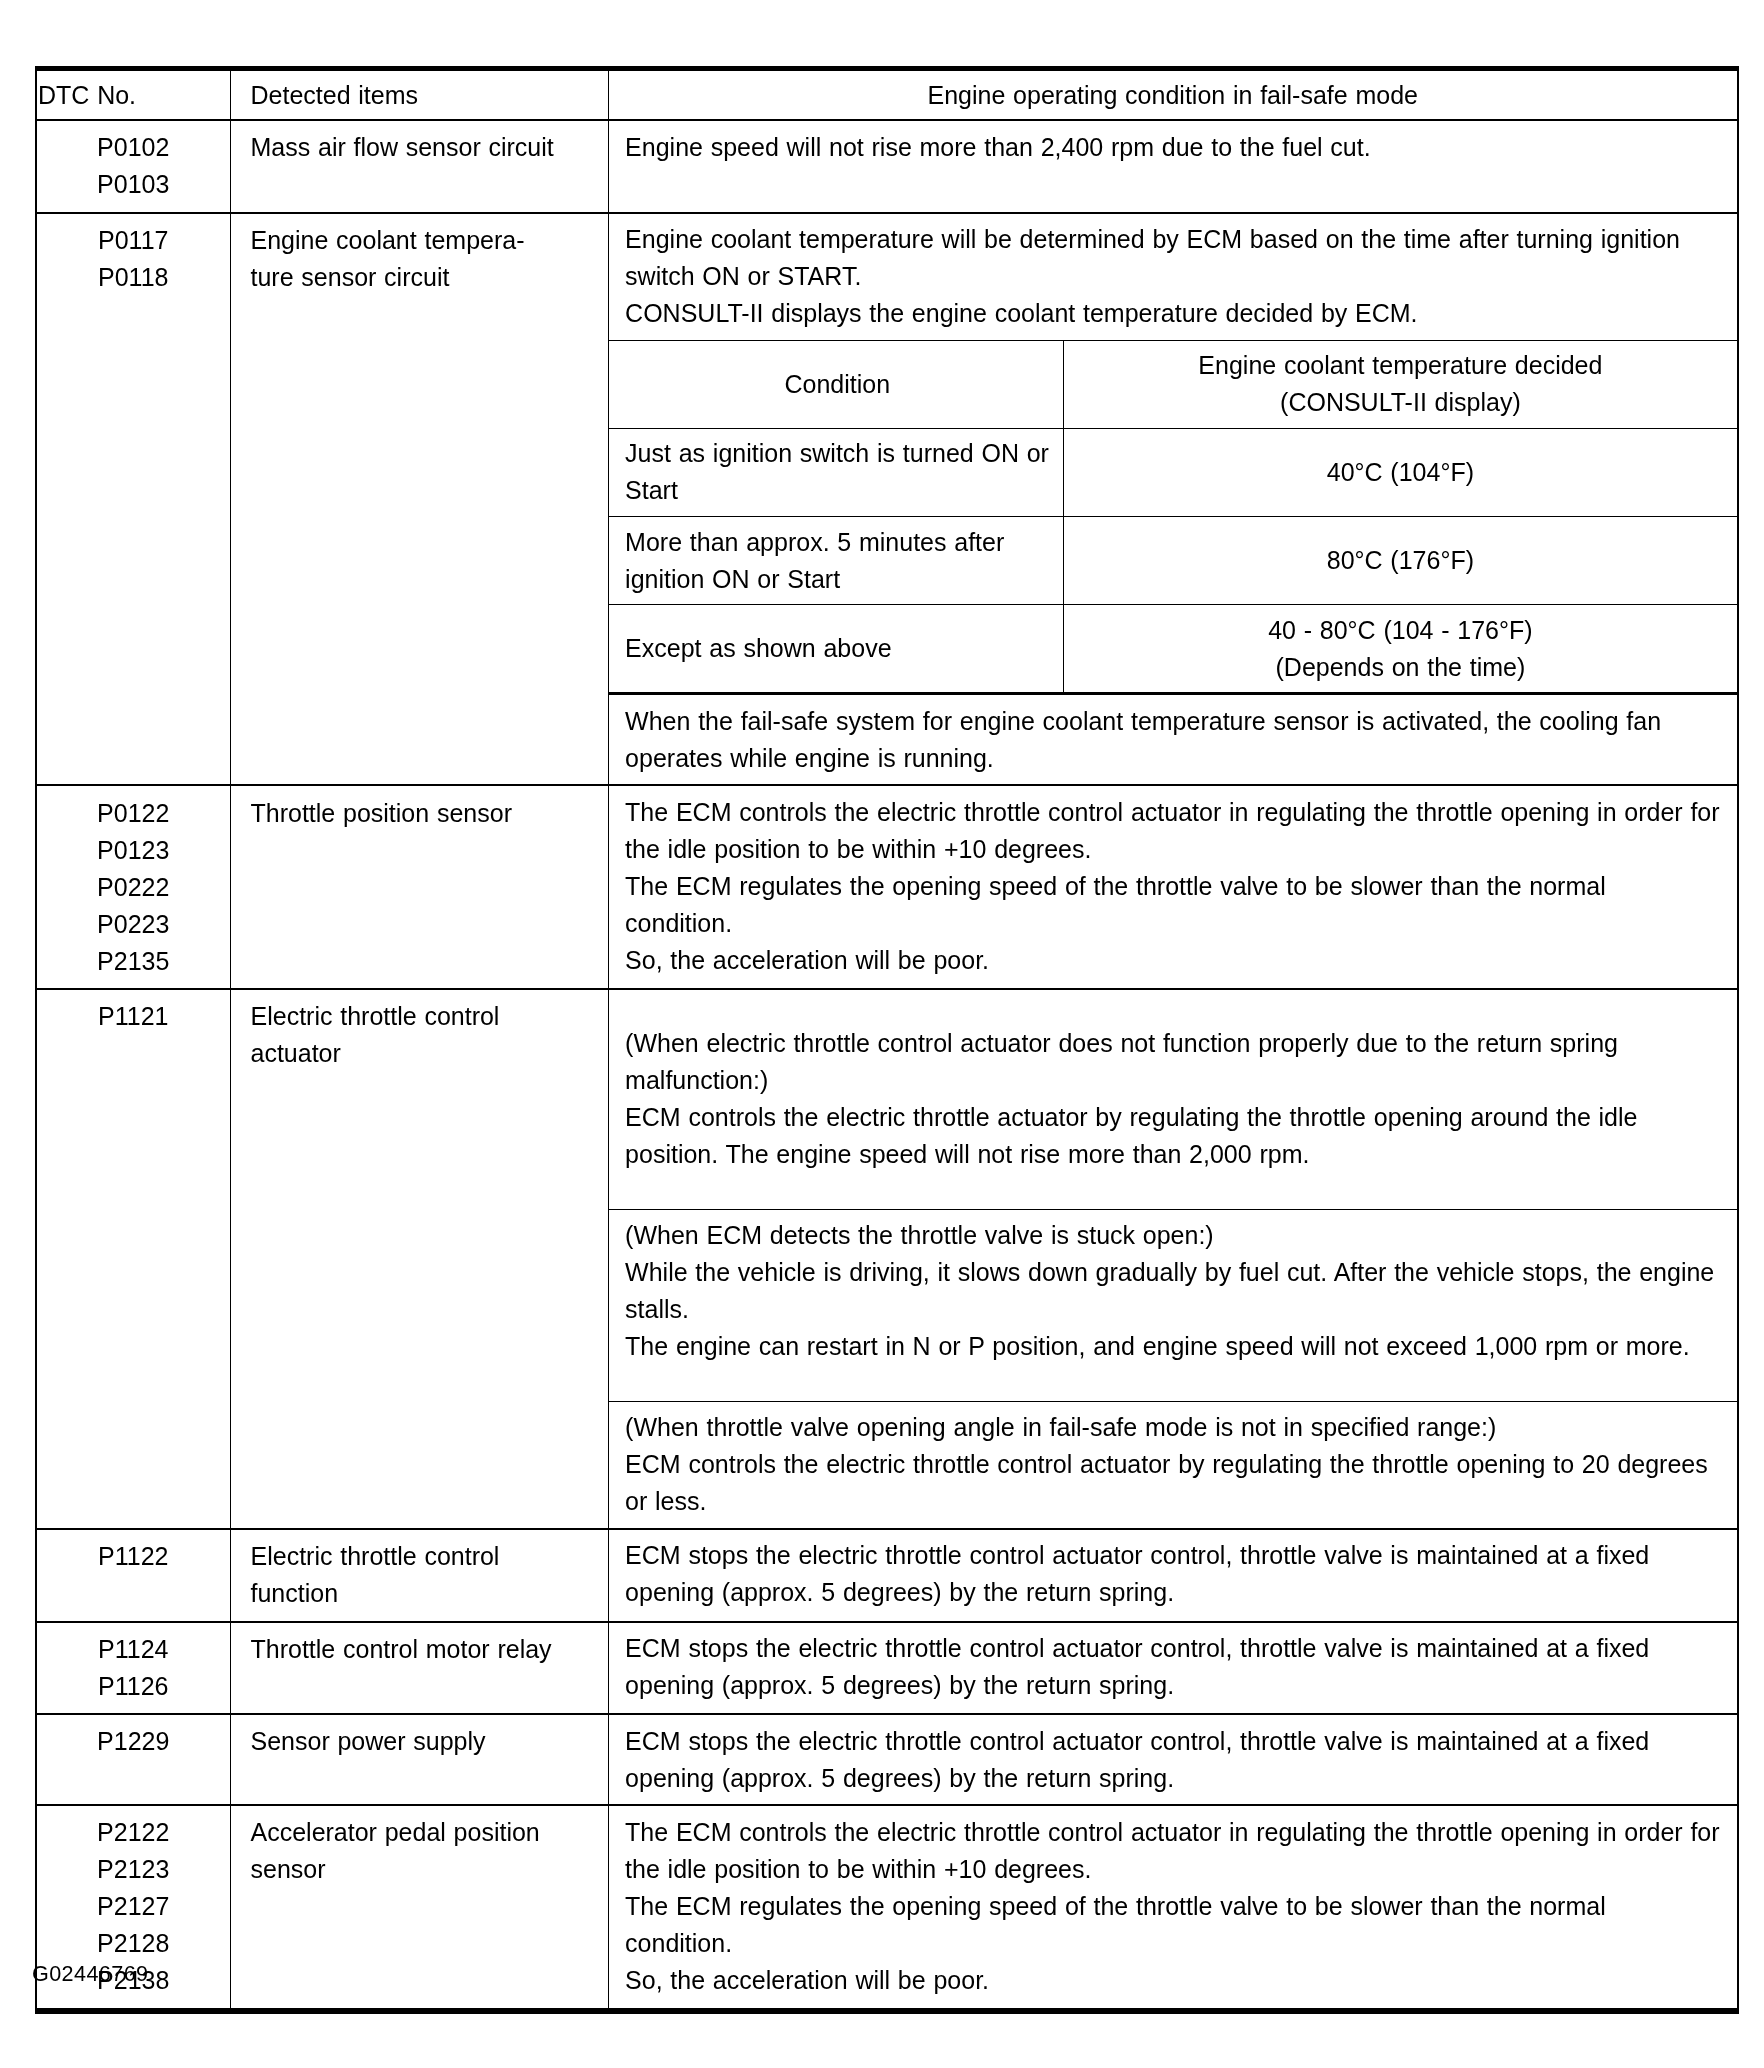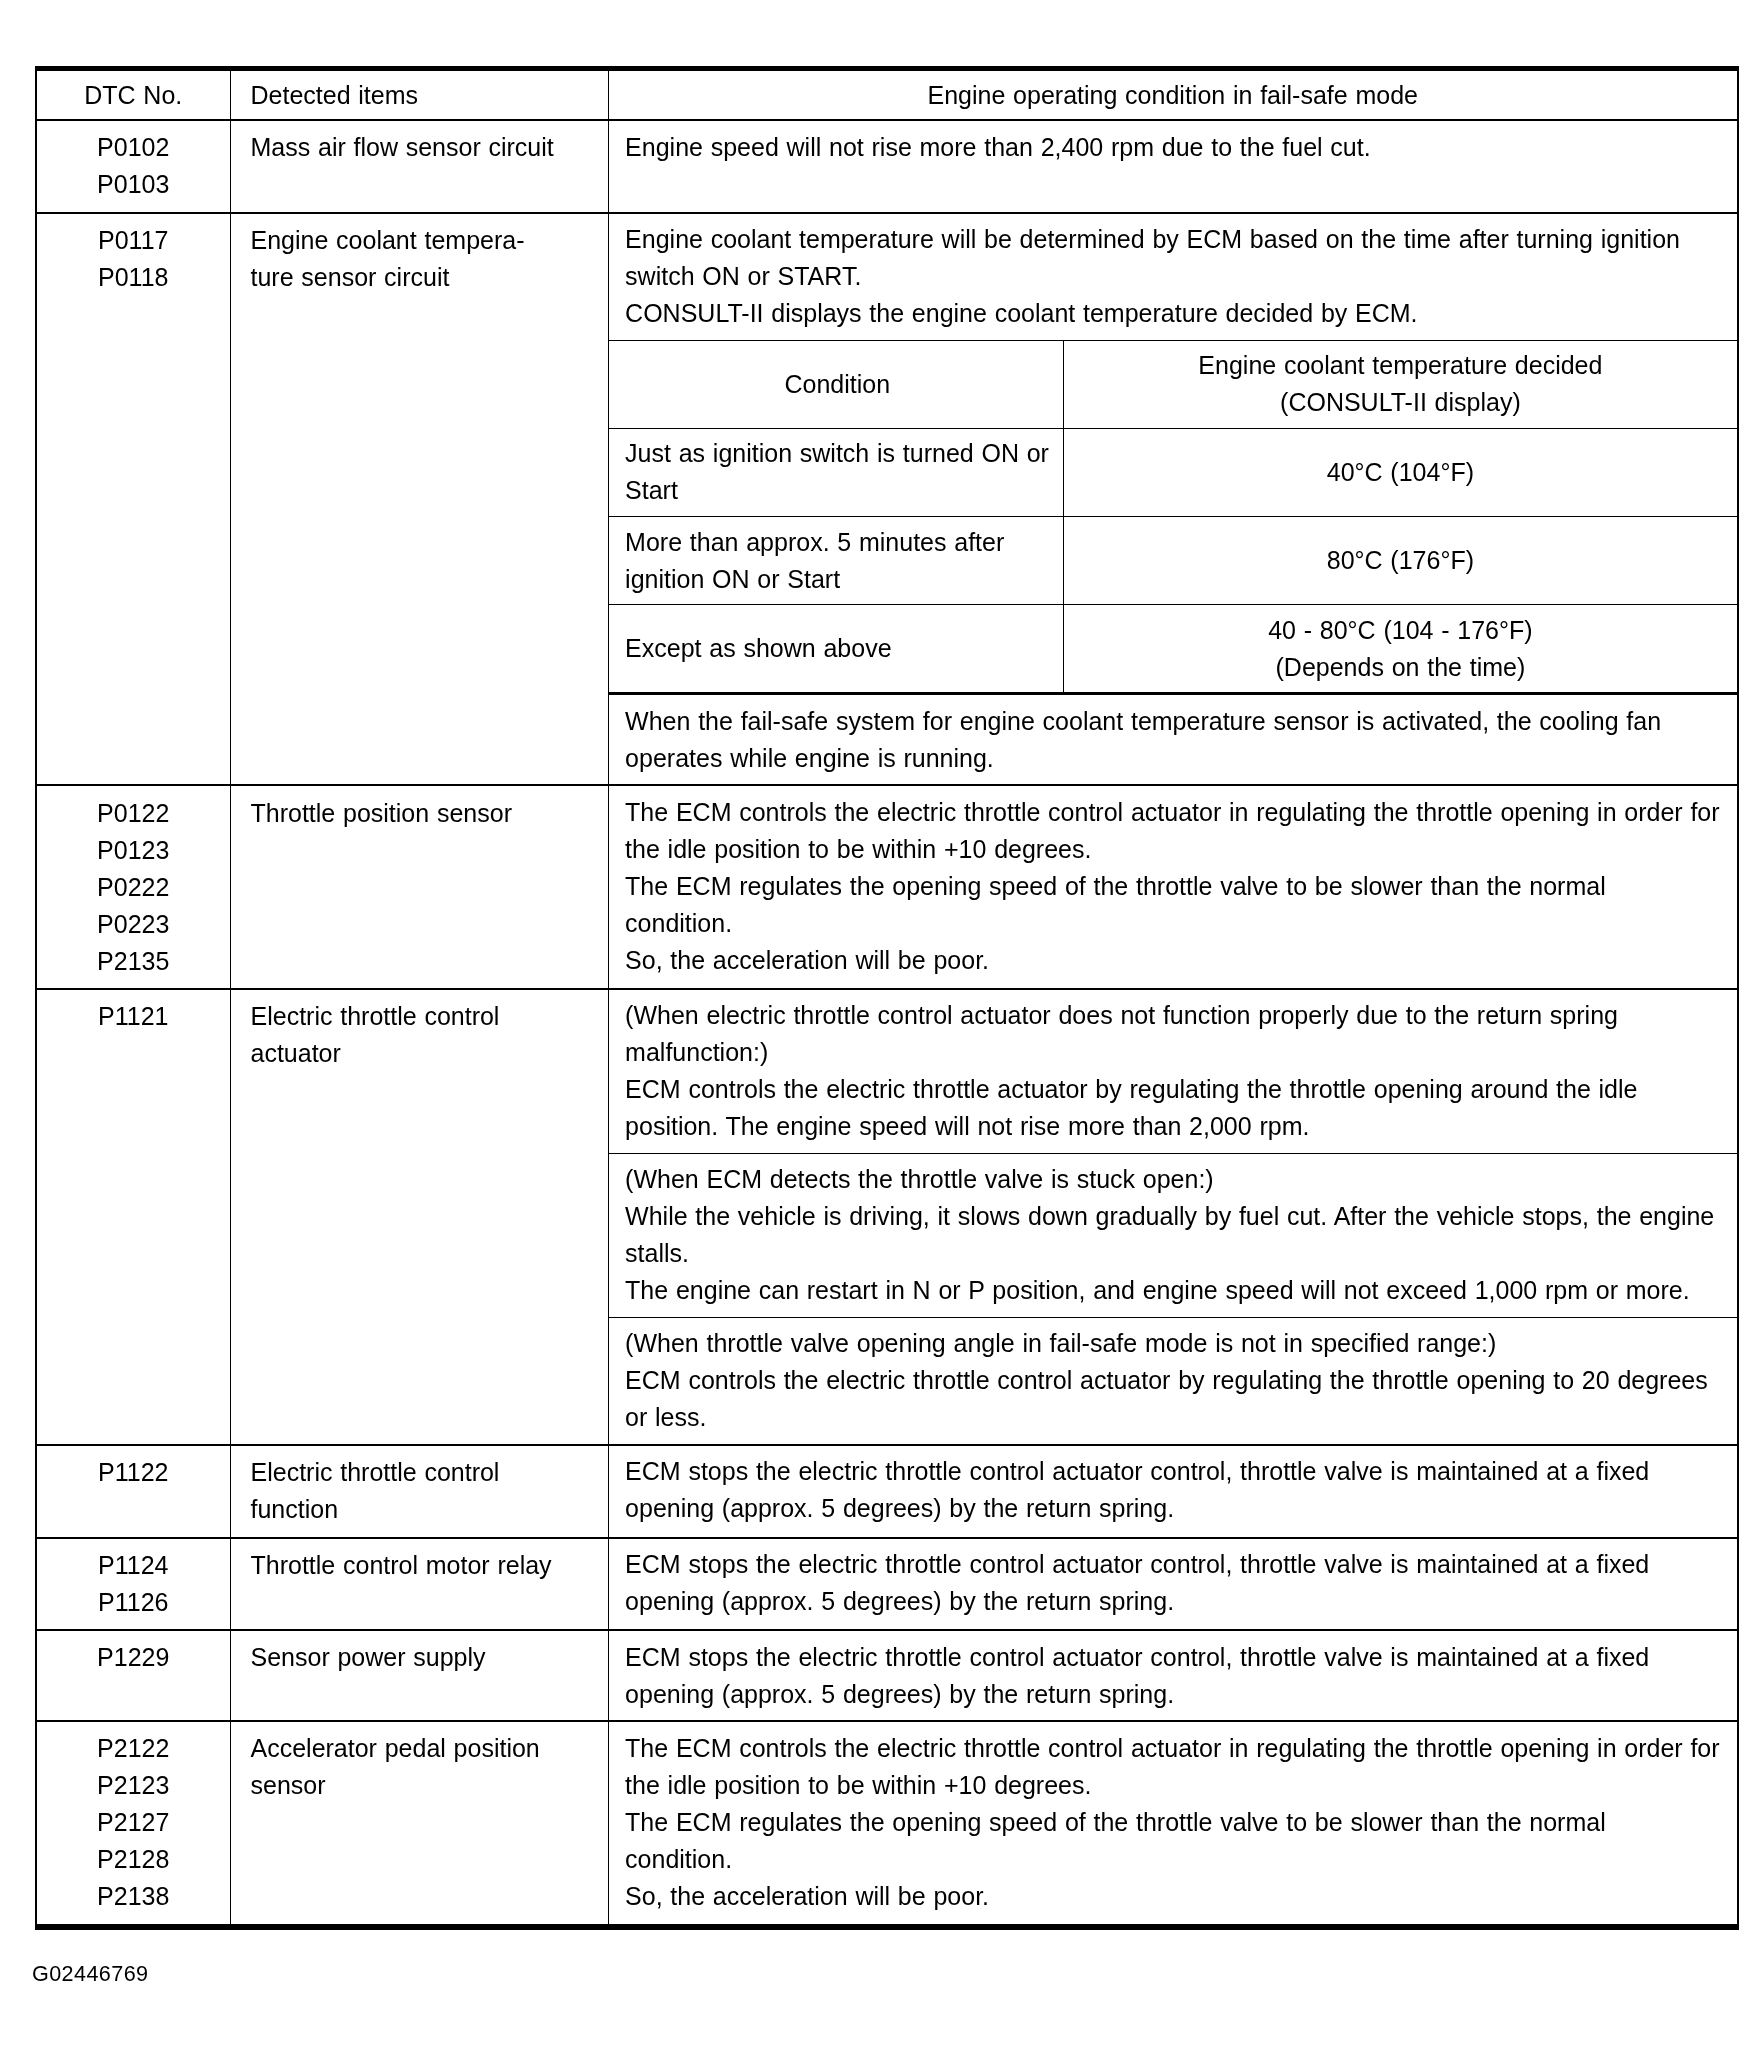--- a/index.html
+++ b/index.html
@@ -47,21 +47,21 @@
     white-space: pre-line;
   }
   td.c-cond { padding: 0; border-radius: 16px; }
 
   tr.hdr > td {
     vertical-align: middle;
     height: 48px;
     padding-top: 0;
     padding-bottom: 0;
   }
-  td.h-dtc { text-align: center; }
+  td.h-dtc { }
   td.h-item { padding-left: 20px; }
   td.h-cond { text-align: center; }
 
   .pad { padding: 7.5px 16.6px; }
   .para { margin: 0; white-space: pre-line; }
 
   table.inner {
     width: 100%;
     border-collapse: collapse;
     table-layout: fixed;
@@ -78,20 +78,21 @@
   table.inner tr + tr td { border-top: 1.7px solid #000; }
   table.inner td + td {
     border-left: 1.7px solid #000;
     text-align: center;
     padding: 6.6px 10px;
   }
   table.inner tr.ihead td { text-align: center; vertical-align: middle; }
 
   .section {
     padding: 7.5px 16.6px;
+    margin-top: 28px;
   }
   .section + .section { border-top: 1.7px solid #000; }
   .section .para { margin: 0; }
 
   .fig-label {
     position: absolute;
     left: 32px;
     top: 1961px;
     font-size: 21.6px;
     line-height: 25px;

